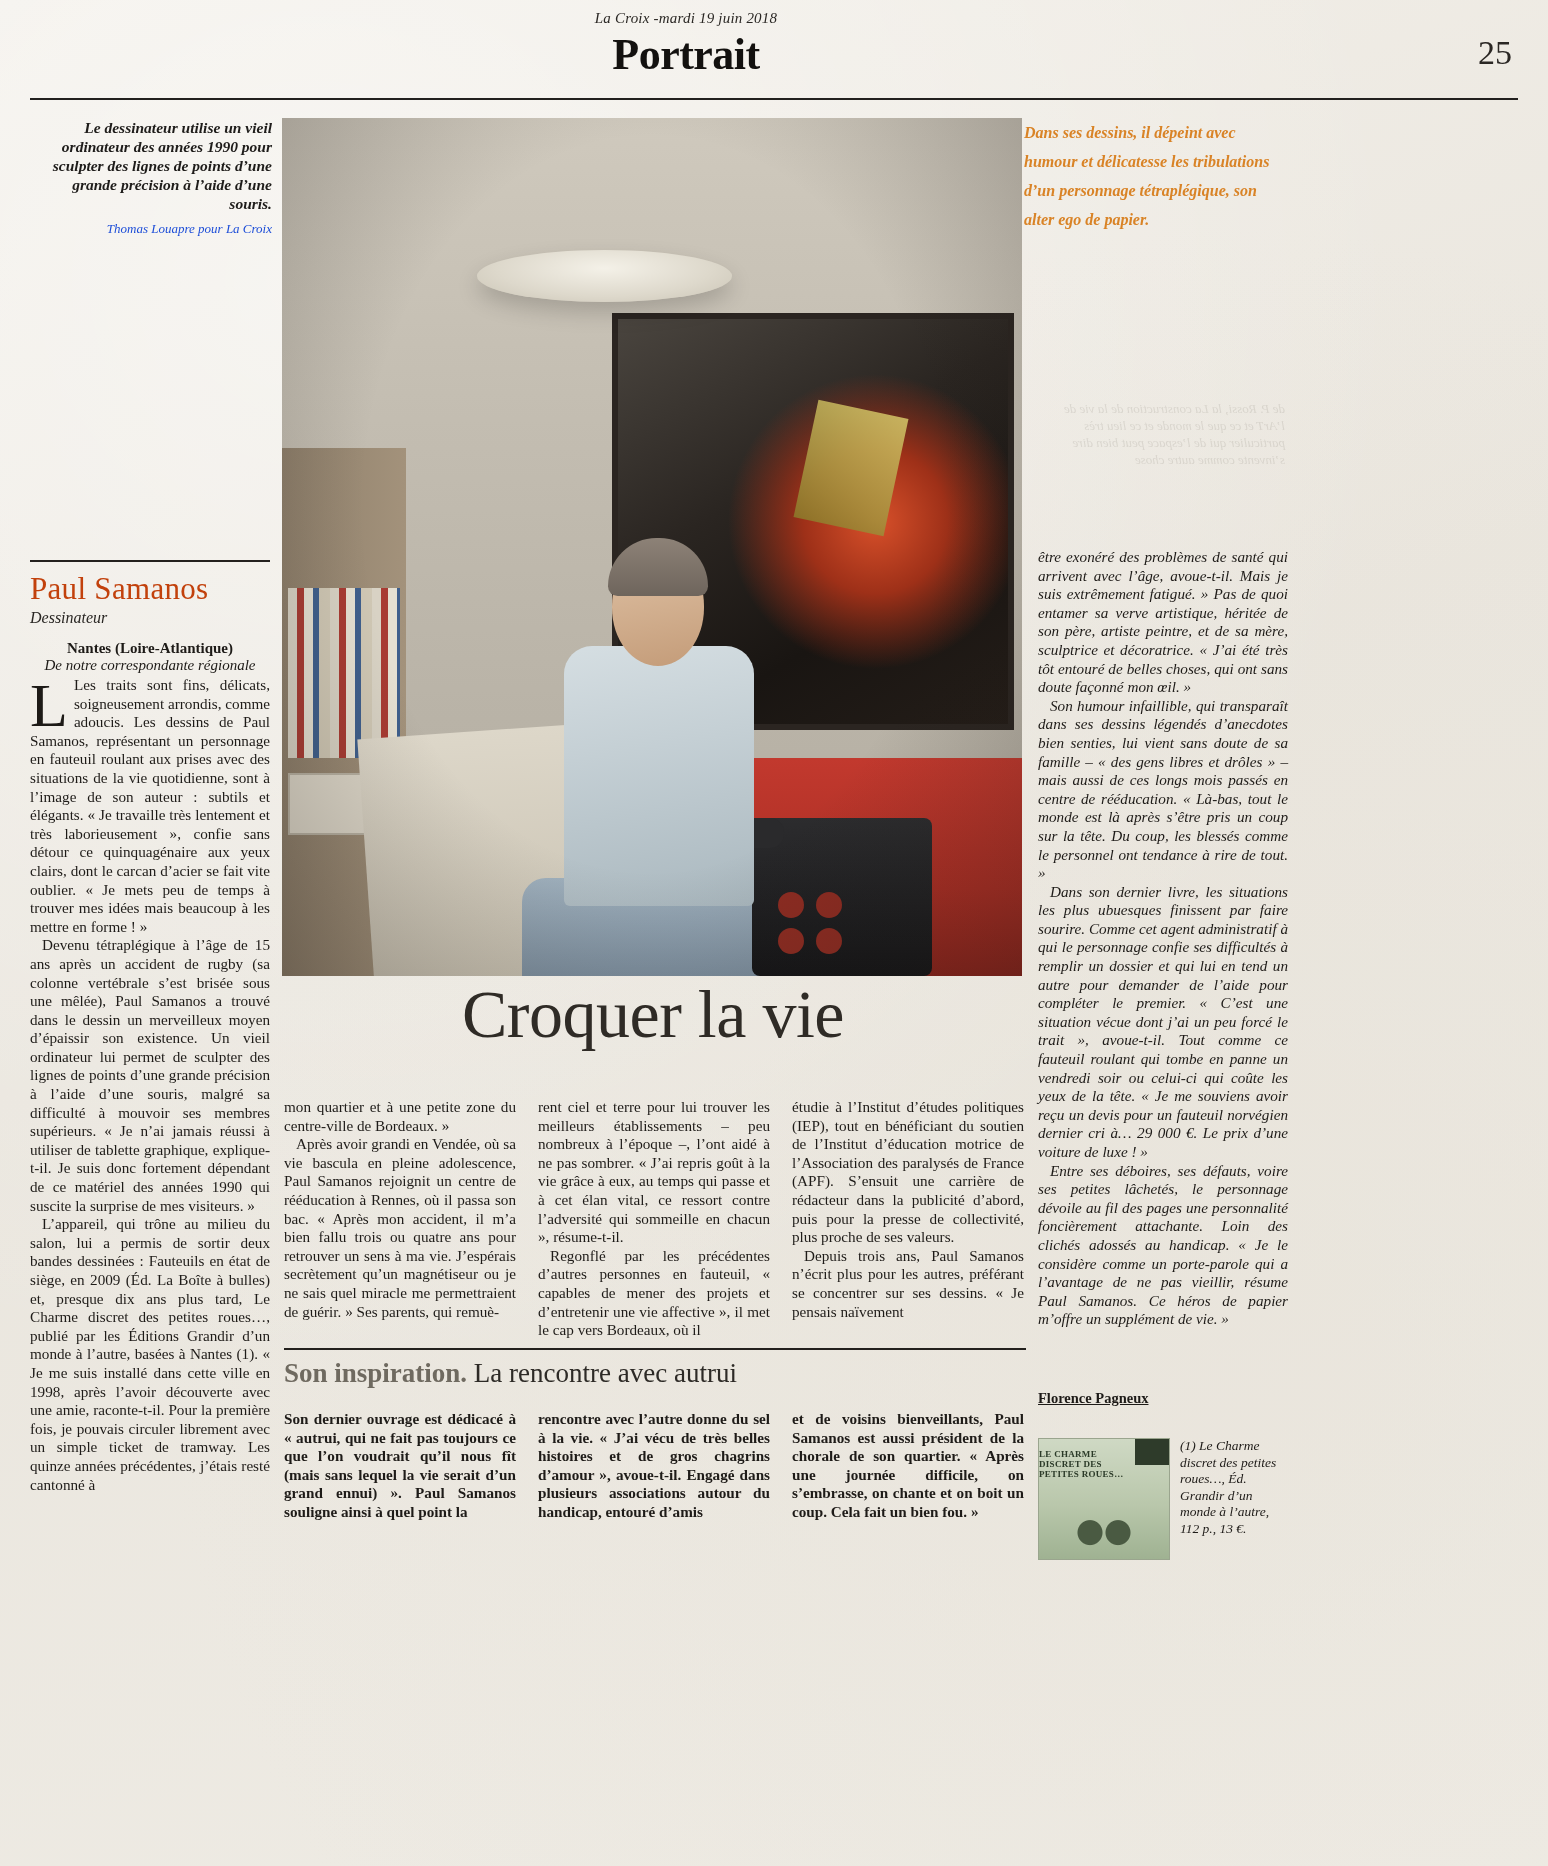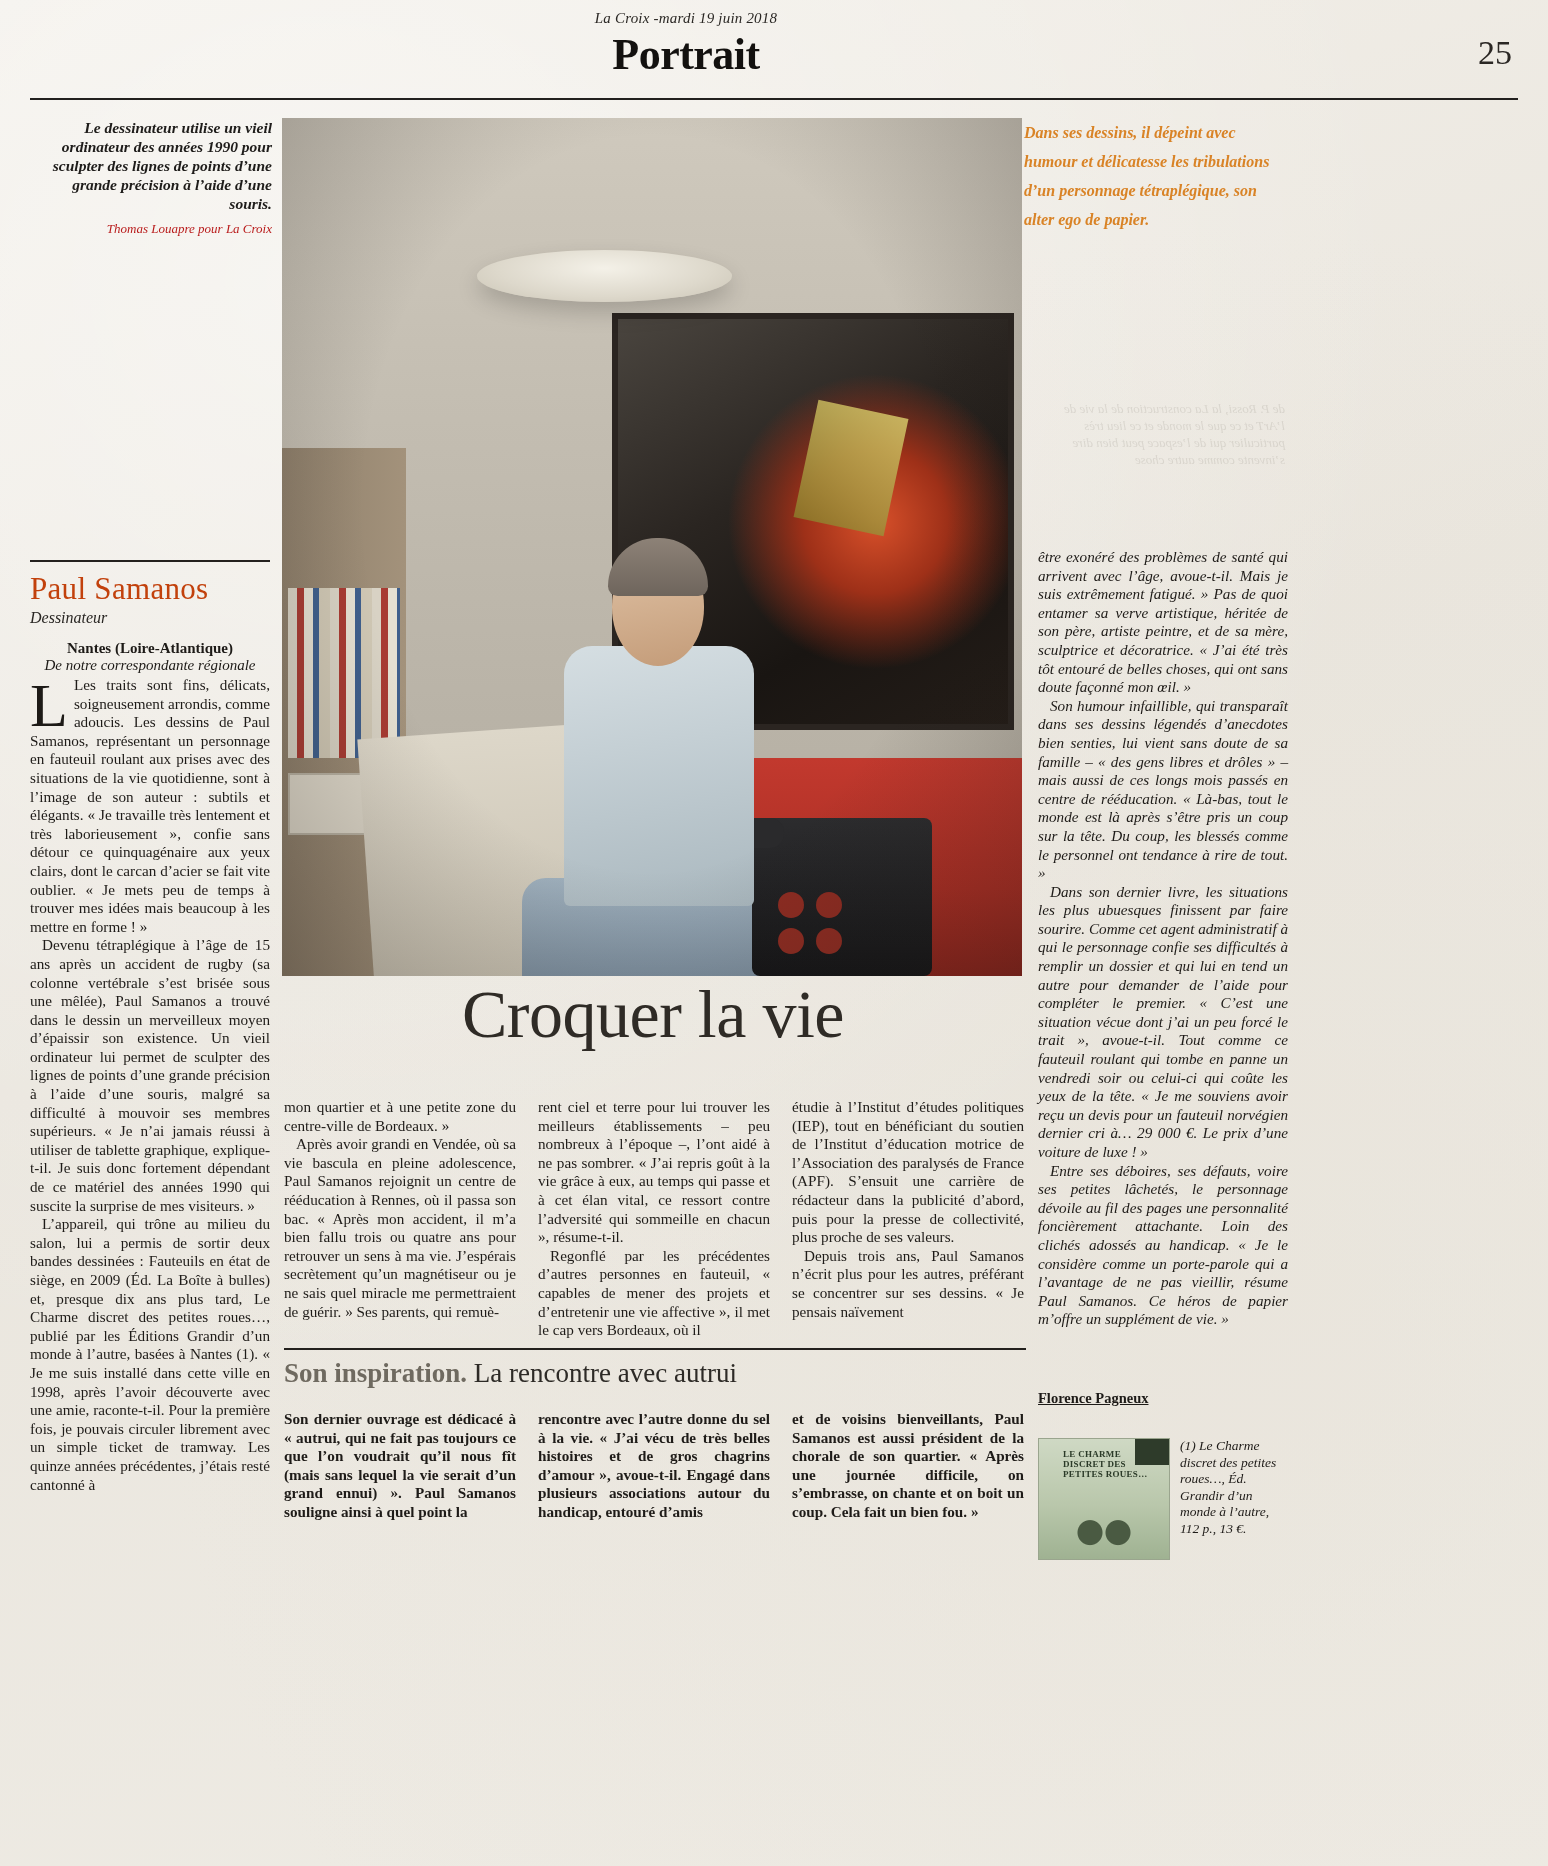--- a/index.html
+++ b/index.html
@@ -42,21 +42,21 @@
     position:absolute;top:98px;left:30px;width:1488px;height:2px;background:#22201e;
   }
 
   
   .caption-left{
     position:absolute;top:118px;left:40px;width:232px;
     text-align:right;font-style:italic;font-weight:bold;
     font-size:15.5px;line-height:19px;color:#1e1c1a;
   }
   .caption-left .credit{
-    font-weight:normal;font-size:13px;margin-top:6px;color:#b91c1c;
+    font-weight:normal;font-size:13px;margin-top:6px;color:#1d4ed8;
   }
 
   
   .photo{
     position:absolute;top:118px;left:282px;width:740px;height:858px;
     overflow:hidden;
     background:#6d6b66;
   }
   .photo .wall{
     position:absolute;inset:0;
@@ -204,21 +204,21 @@
   #col-b2{top:1410px;left:538px;width:232px;height:460px;font-weight:bold;}
   #col-b3{top:1410px;left:792px;width:232px;height:460px;font-weight:bold;}
 
   
   .bookbox{
     position:absolute;top:1438px;left:1038px;width:130px;height:120px;
     background:linear-gradient(180deg,#cfd9c4 0%,#b9c7ab 55%,#9fb292 100%);
     border:1px solid #9aa58e;overflow:hidden;
   }
   .bookbox .bktitle{
-    position:absolute;top:10px;left:24px;width:100px;
+    position:absolute;top:10px;left:0;width:100px;
     font-size:9px;font-weight:bold;line-height:10px;color:#2b3a28;letter-spacing:.3px;
   }
   .bookbox .bkfig{
     position:absolute;bottom:8px;left:30px;width:70px;height:46px;
     background:radial-gradient(circle at 30% 60%, #4a5a42 0 12px, rgba(0,0,0,0) 13px),
                radial-gradient(circle at 70% 60%, #4a5a42 0 12px, rgba(0,0,0,0) 13px);
   }
   .bookbox .bkcorner{
     position:absolute;top:0;right:0;width:34px;height:26px;background:#2e3b2a;
   }

